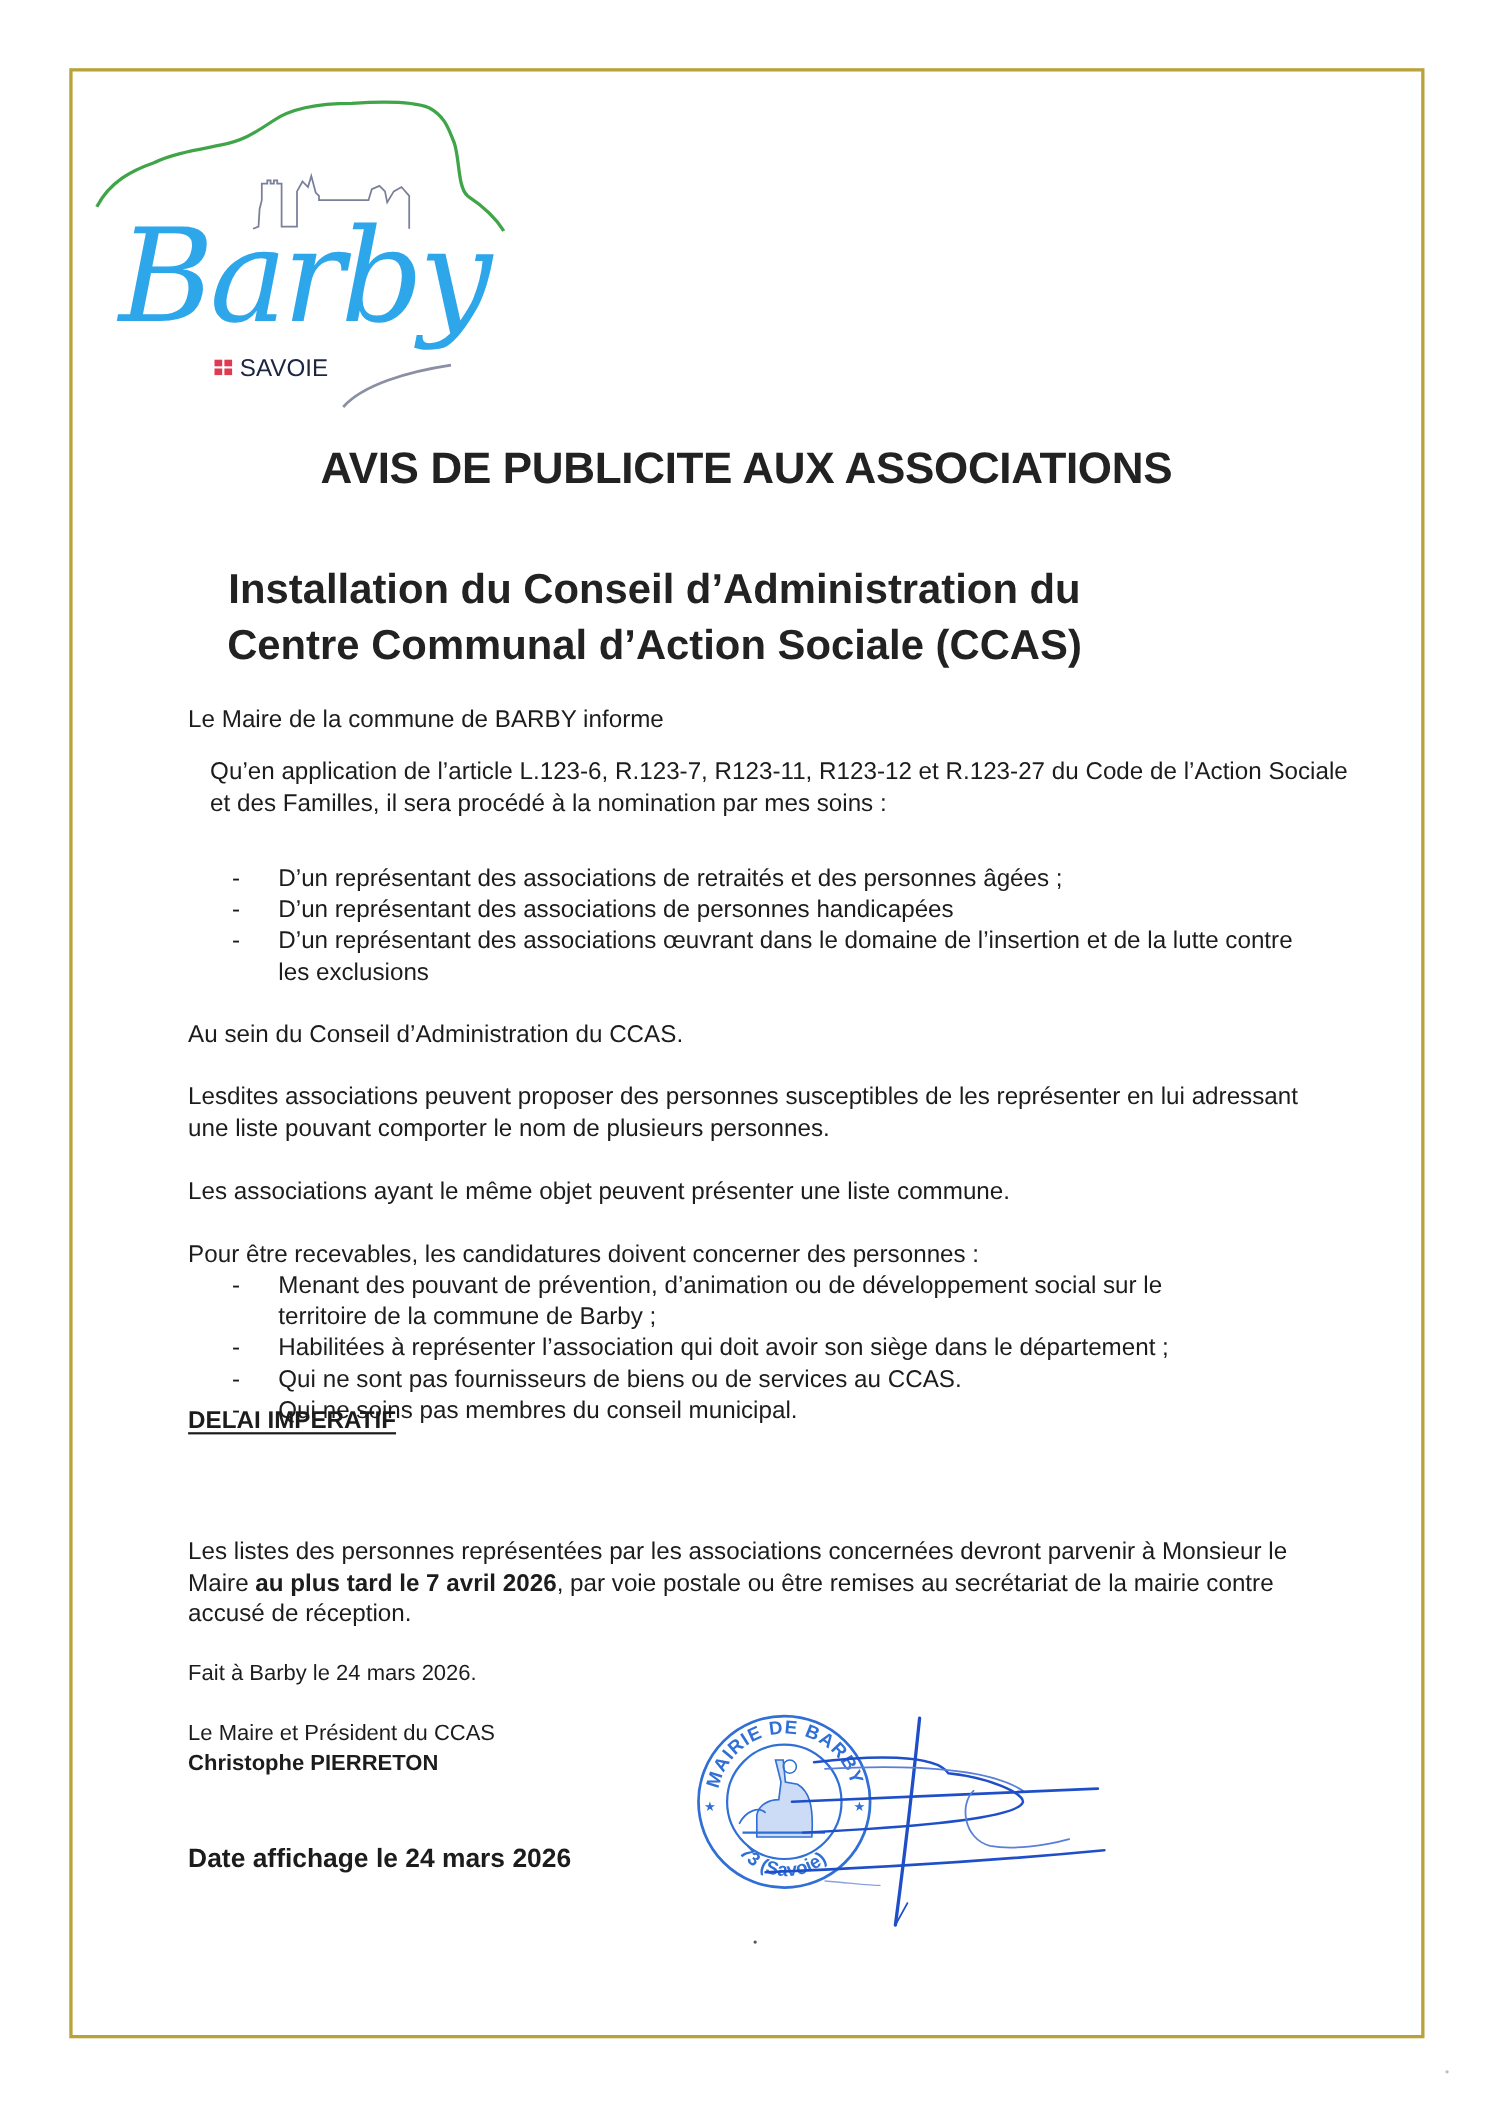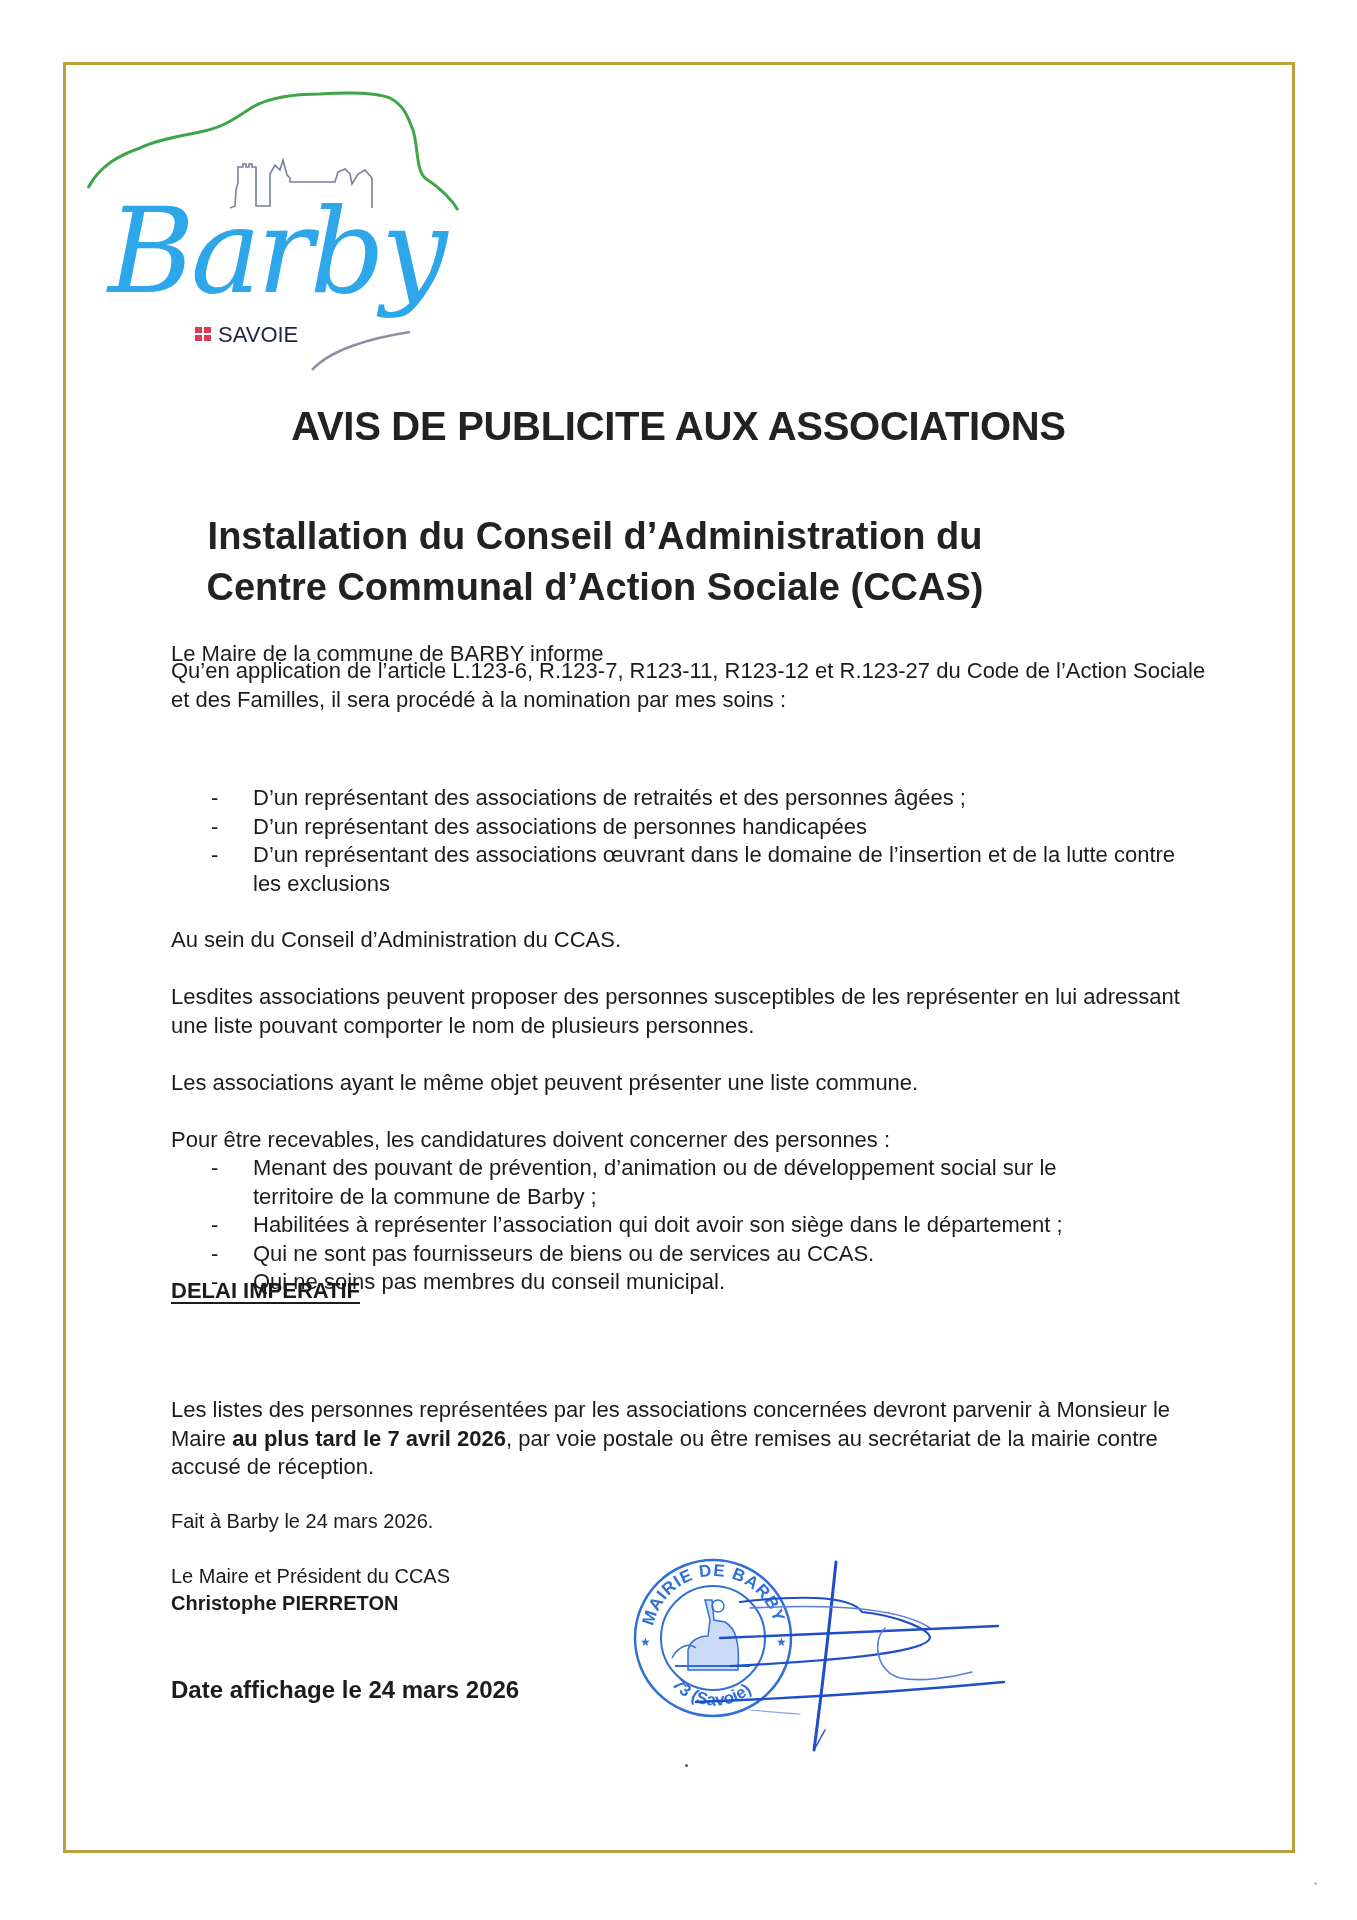--- a/index.html
+++ b/index.html
@@ -49,21 +49,21 @@
   </svg>
 </div>
 
 <div class="title">AVIS DE PUBLICITE AUX ASSOCIATIONS</div>
 <div class="subtitle">
   <div>Installation du Conseil d’Administration du</div>
   <div>Centre Communal d’Action Sociale (CCAS)</div>
 </div>
 
 <div class="p" style="top:640px">Le Maire de la commune de BARBY informe</div>
-<div class="p" style="top:657px; width:1040px;">Qu’en application de l’article L.123-6, R.123-7, R123-11, R123-12 et R.123-27 du Code de l’Action Sociale et des Familles, il sera procédé à la nomination par mes soins :</div>
+<div class="p" style="top:687px; width:1040px;margin-left:20px;">Qu’en application de l’article L.123-6, R.123-7, R123-11, R123-12 et R.123-27 du Code de l’Action Sociale et des Familles, il sera procédé à la nomination par mes soins :</div>
 
 <div class="p" style="top:784px;">
   <ul class="dash">
     <li><span class="dash-mark">-</span><span>D’un représentant des associations de retraités et des personnes âgées ;</span></li>
     <li><span class="dash-mark">-</span><span>D’un représentant des associations de personnes handicapées</span></li>
     <li style="padding-right:20px"><span class="dash-mark">-</span><span>D’un représentant des associations œuvrant dans le domaine de l’insertion et de la lutte contre les exclusions</span></li>
   </ul>
 </div>
 
 <div class="p" style="top:926px">Au sein du Conseil d’Administration du CCAS.</div>

